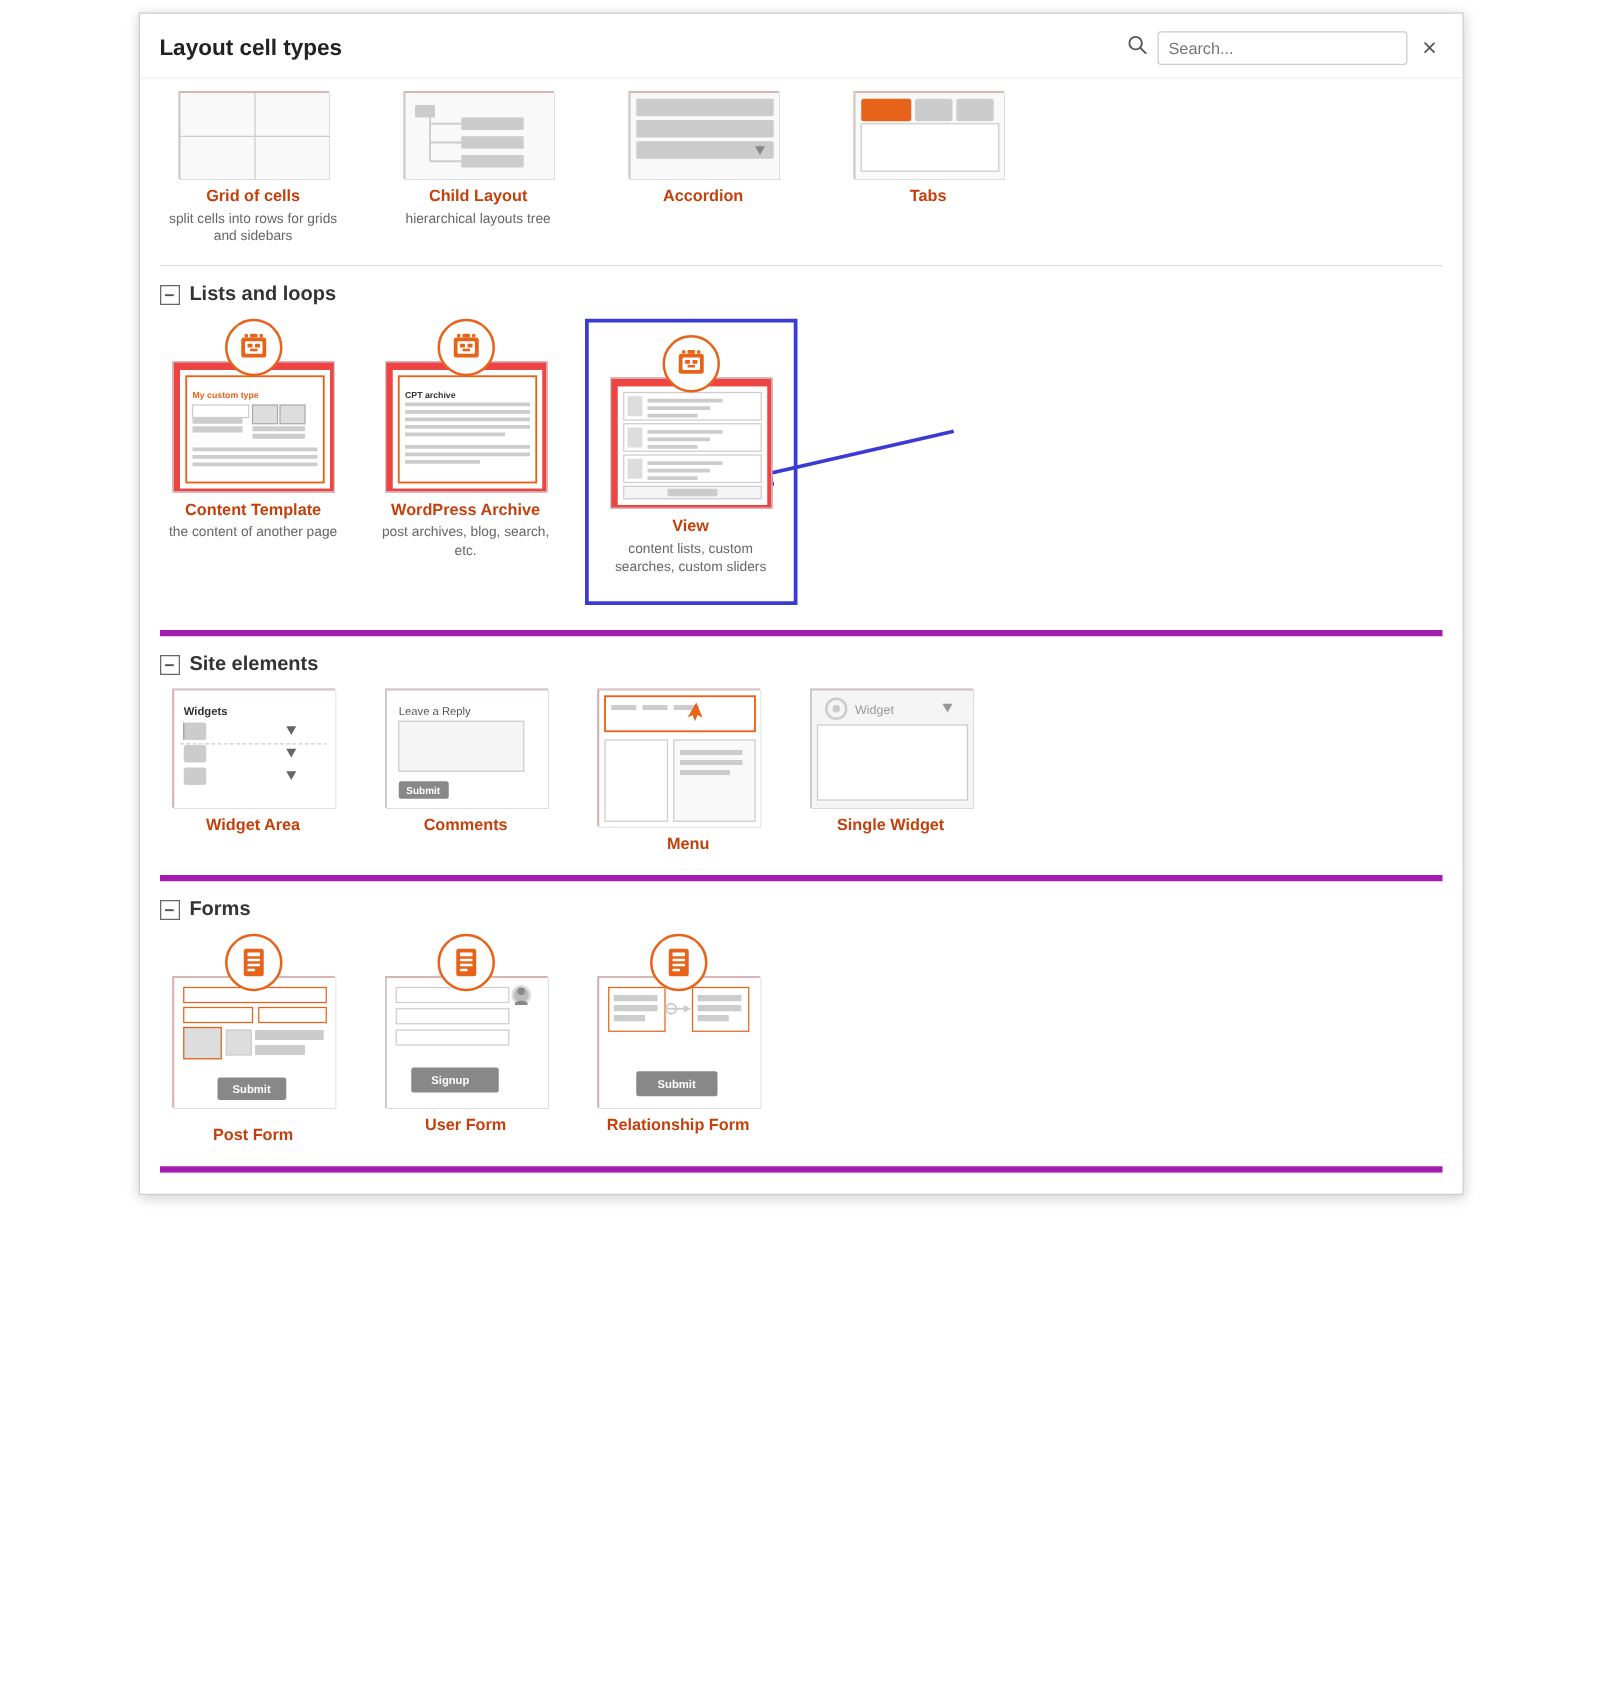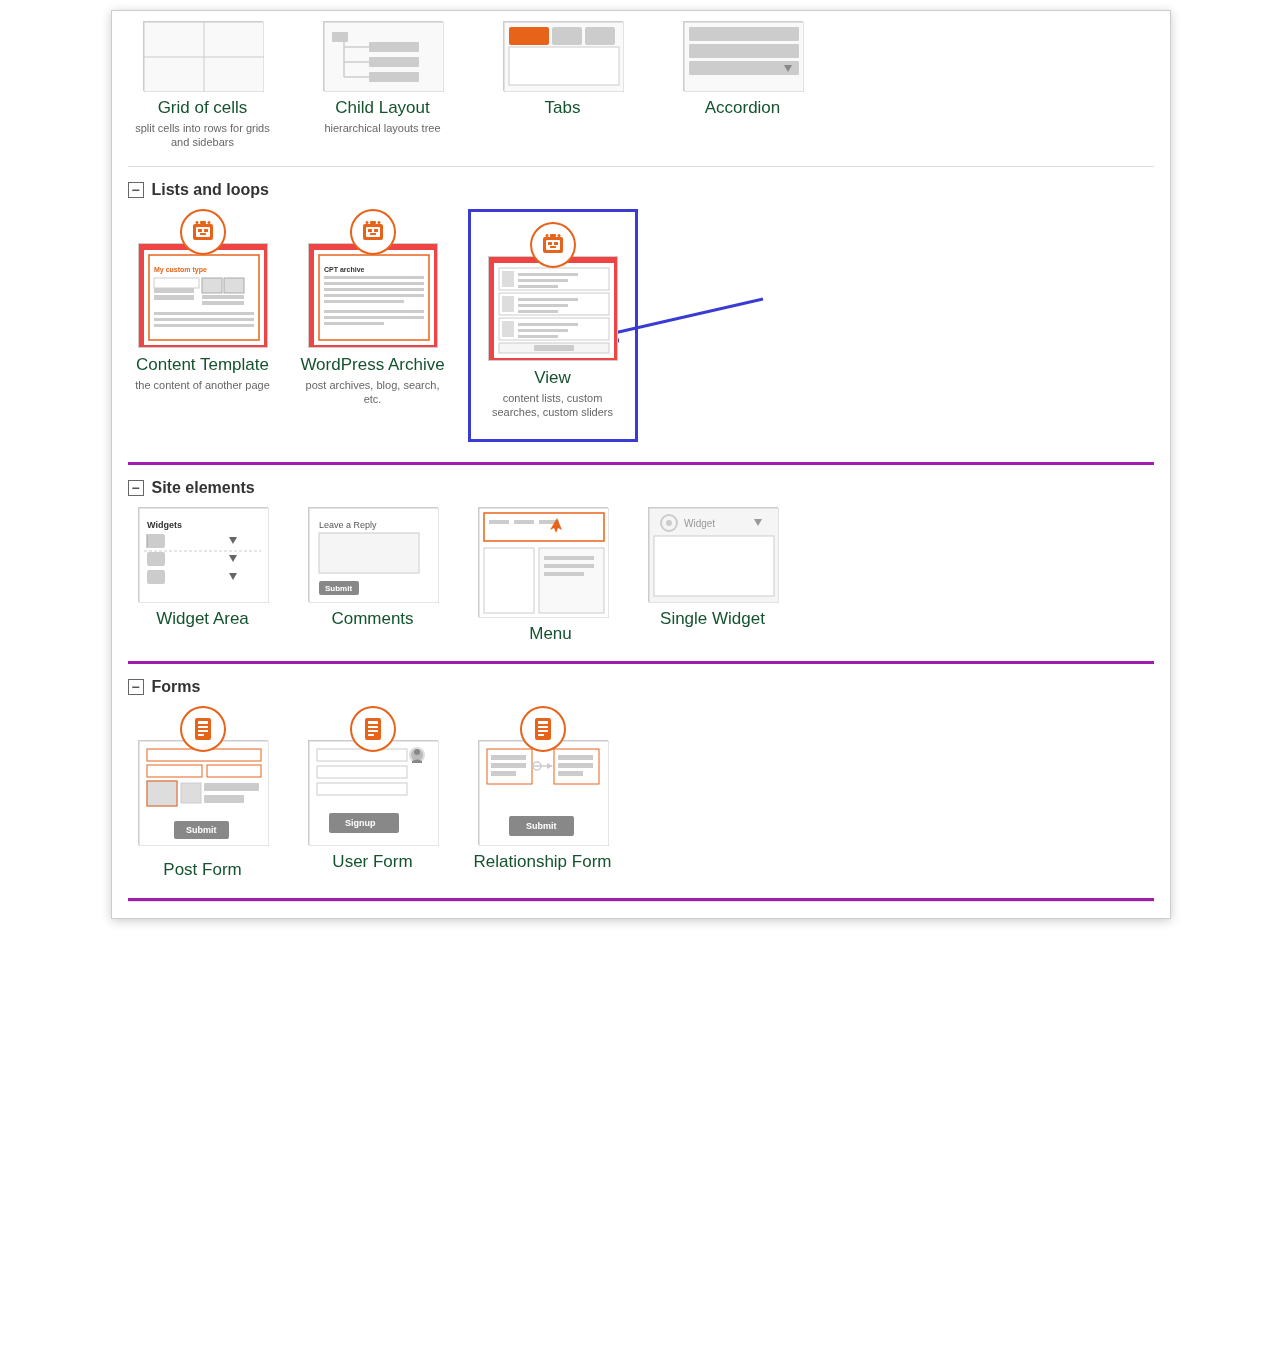--- a/index.html
+++ b/index.html
@@ -62,23 +62,23 @@
     }
 
     
     .top-row {
       display: flex;
       gap: 30px;
       padding: 10px 0 16px;
       border-bottom: 1px solid #ddd;
     }
     .cell-label {
-      font-size: 17px;
-      font-weight: normal;
-      color: #14532d;
+      font-size: 13px;
+      font-weight: bold;
+      color: #c2410c;
       line-height: 1.3;
     }
     .cell-desc {
       font-size: 11px;
       color: #666;
       line-height: 1.3;
       margin-top: 2px;
     }
 
     
@@ -103,21 +103,21 @@
       color: #555;
       flex-shrink: 0;
     }
 
     
     .items-grid {
       display: flex;
       gap: 20px;
       flex-wrap: wrap;
       padding-bottom: 16px;
-      border-bottom: 3px solid #a21caf;
+      border-bottom: 5px solid #a21caf;
       position: relative;
     }
 
     .list-item-wrapper {
       display: flex;
       flex-direction: column;
       align-items: center;
       text-align: center;
       cursor: pointer;
       width: 150px;
@@ -151,20 +151,33 @@
     hr.section-divider {
       border: none;
       border-top: 1px solid #ddd;
       margin: 0;
     }
   </style>
 </head>
 <body>
 
 <div class="modal">
+  <div class="modal-header">
+    <span class="modal-title">Layout cell types</span>
+    <div class="header-right">
+      <span class="search-icon-svg">
+        <svg width="16" height="16" viewBox="0 0 16 16" fill="none">
+          <circle cx="6.5" cy="6.5" r="5" stroke="#555" stroke-width="1.5"></circle>
+          <line x1="10.5" y1="10.5" x2="14.5" y2="14.5" stroke="#555" stroke-width="1.5" stroke-linecap="round"></line>
+        </svg>
+      </span>
+      <input class="search-input" type="text" placeholder="Search..." style="">
+      <button class="close-btn">×</button>
+    </div>
+  </div>
 
   <div class="modal-body">
 
     <div class="top-row">
 
       <div class="list-item-wrapper">
         <div class="thumb-box" style="width:120px;height:70px;">
           <svg width="120" height="70" viewBox="0 0 120 70">
             <rect x="0" y="0" width="120" height="70" fill="#f9f9f9" stroke="#ccc"></rect>
 
@@ -192,44 +205,44 @@
           </svg>
         </div>
         <div class="cell-label" style="margin-top:6px;">Child Layout</div>
         <div class="cell-desc">hierarchical layouts tree</div>
       </div>
 
       <div class="list-item-wrapper">
         <div class="thumb-box" style="width:120px;height:70px;">
           <svg width="120" height="70" viewBox="0 0 120 70">
             <rect x="0" y="0" width="120" height="70" fill="#f9f9f9" stroke="#ccc"></rect>
+            <rect x="5" y="5" width="110" height="14" fill="#ccc" rx="1"></rect>
+            <rect x="5" y="22" width="110" height="14" fill="#ccc" rx="1"></rect>
+            <rect x="5" y="39" width="110" height="14" fill="#ccc" rx="1"></rect>
+
+            <polygon points="100,43 108,43 104,50" fill="#888"></polygon>
+          </svg>
+        </div>
+        <div class="cell-label" style="margin-top:6px;">Accordion</div>
+        <div class="cell-desc"></div>
+      </div>
+
+      <div class="list-item-wrapper">
+        <div class="thumb-box" style="width:120px;height:70px;">
+          <svg width="120" height="70" viewBox="0 0 120 70">
+            <rect x="0" y="0" width="120" height="70" fill="#f9f9f9" stroke="#ccc"></rect>
 
             <rect x="5" y="5" width="40" height="18" fill="#e8631a" rx="2"></rect>
             <rect x="48" y="5" width="30" height="18" fill="#ccc" rx="2"></rect>
             <rect x="81" y="5" width="30" height="18" fill="#ccc" rx="2"></rect>
 
             <rect x="5" y="25" width="110" height="38" fill="#fff" stroke="#ccc"></rect>
           </svg>
         </div>
         <div class="cell-label" style="margin-top:6px;">Tabs</div>
-        <div class="cell-desc"></div>
-      </div>
-
-      <div class="list-item-wrapper">
-        <div class="thumb-box" style="width:120px;height:70px;">
-          <svg width="120" height="70" viewBox="0 0 120 70">
-            <rect x="0" y="0" width="120" height="70" fill="#f9f9f9" stroke="#ccc"></rect>
-            <rect x="5" y="5" width="110" height="14" fill="#ccc" rx="1"></rect>
-            <rect x="5" y="22" width="110" height="14" fill="#ccc" rx="1"></rect>
-            <rect x="5" y="39" width="110" height="14" fill="#ccc" rx="1"></rect>
-
-            <polygon points="100,43 108,43 104,50" fill="#888"></polygon>
-          </svg>
-        </div>
-        <div class="cell-label" style="margin-top:6px;">Accordion</div>
         <div class="cell-desc"></div>
       </div>
     </div>
 
     <div class="section-header">
       <span class="minus-icon">−</span>
       <span>Lists and loops</span>
     </div>
 
     <div class="items-grid" style="position:relative; padding-bottom:20px;">

